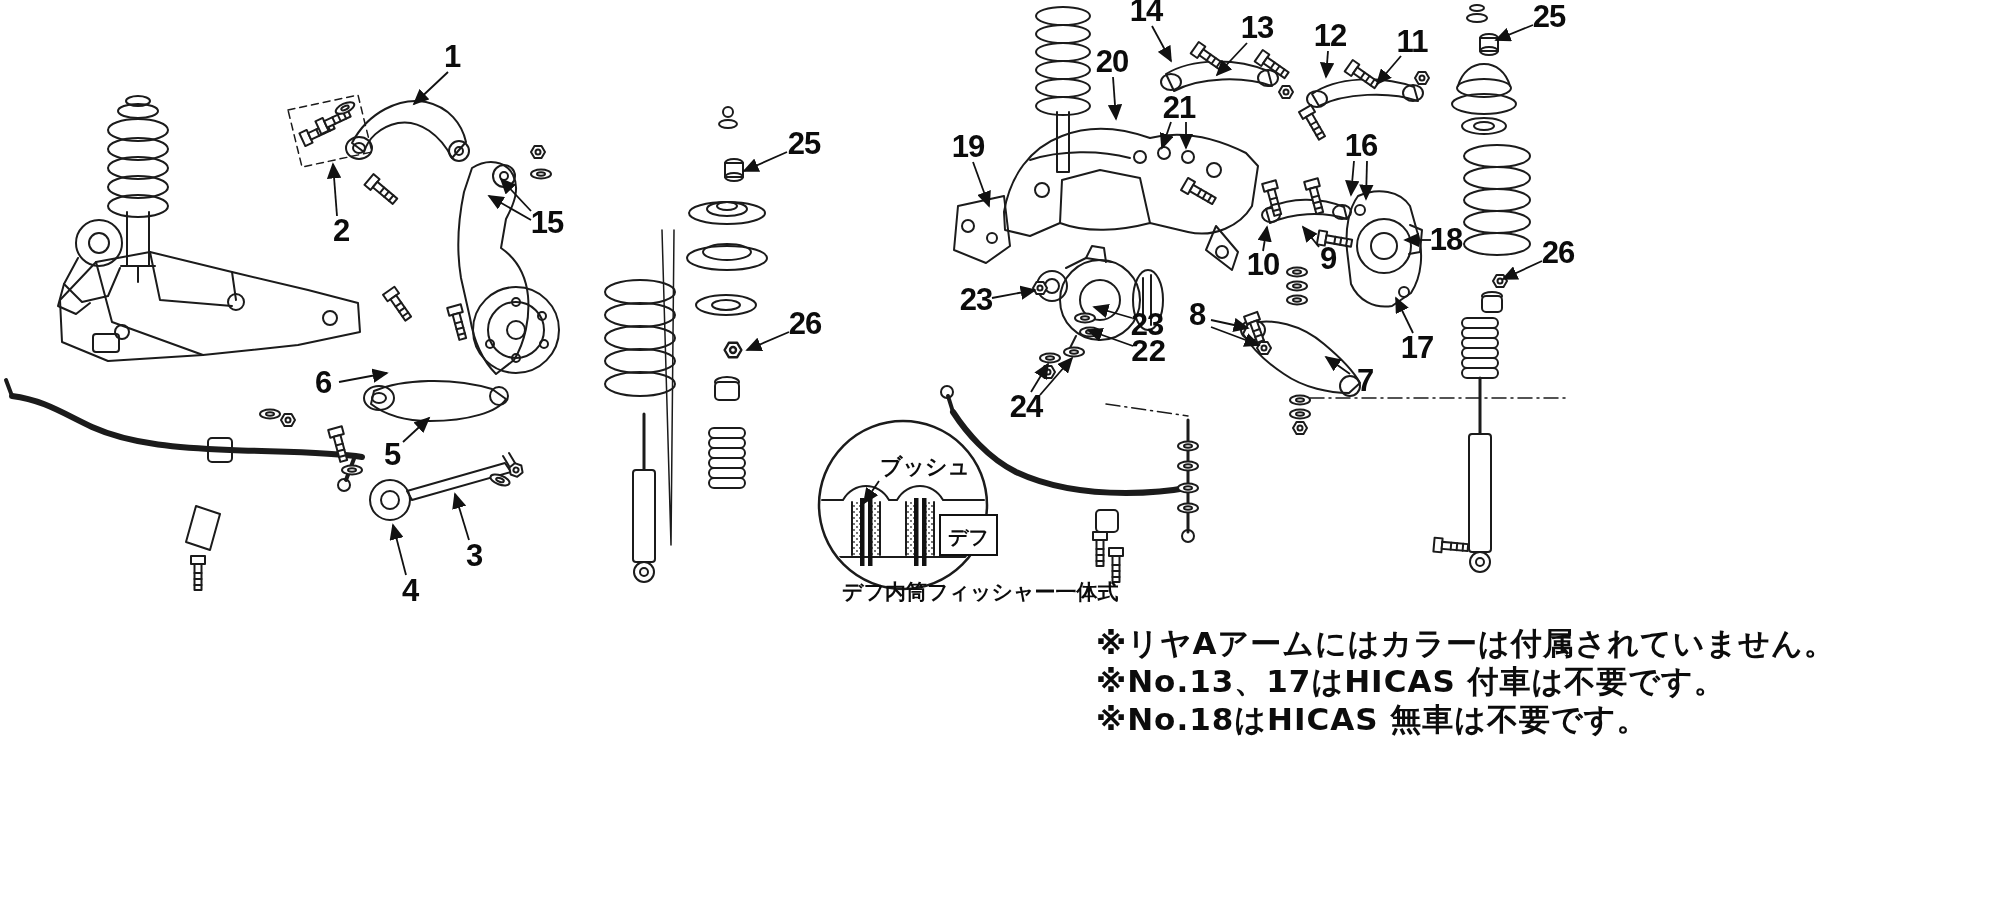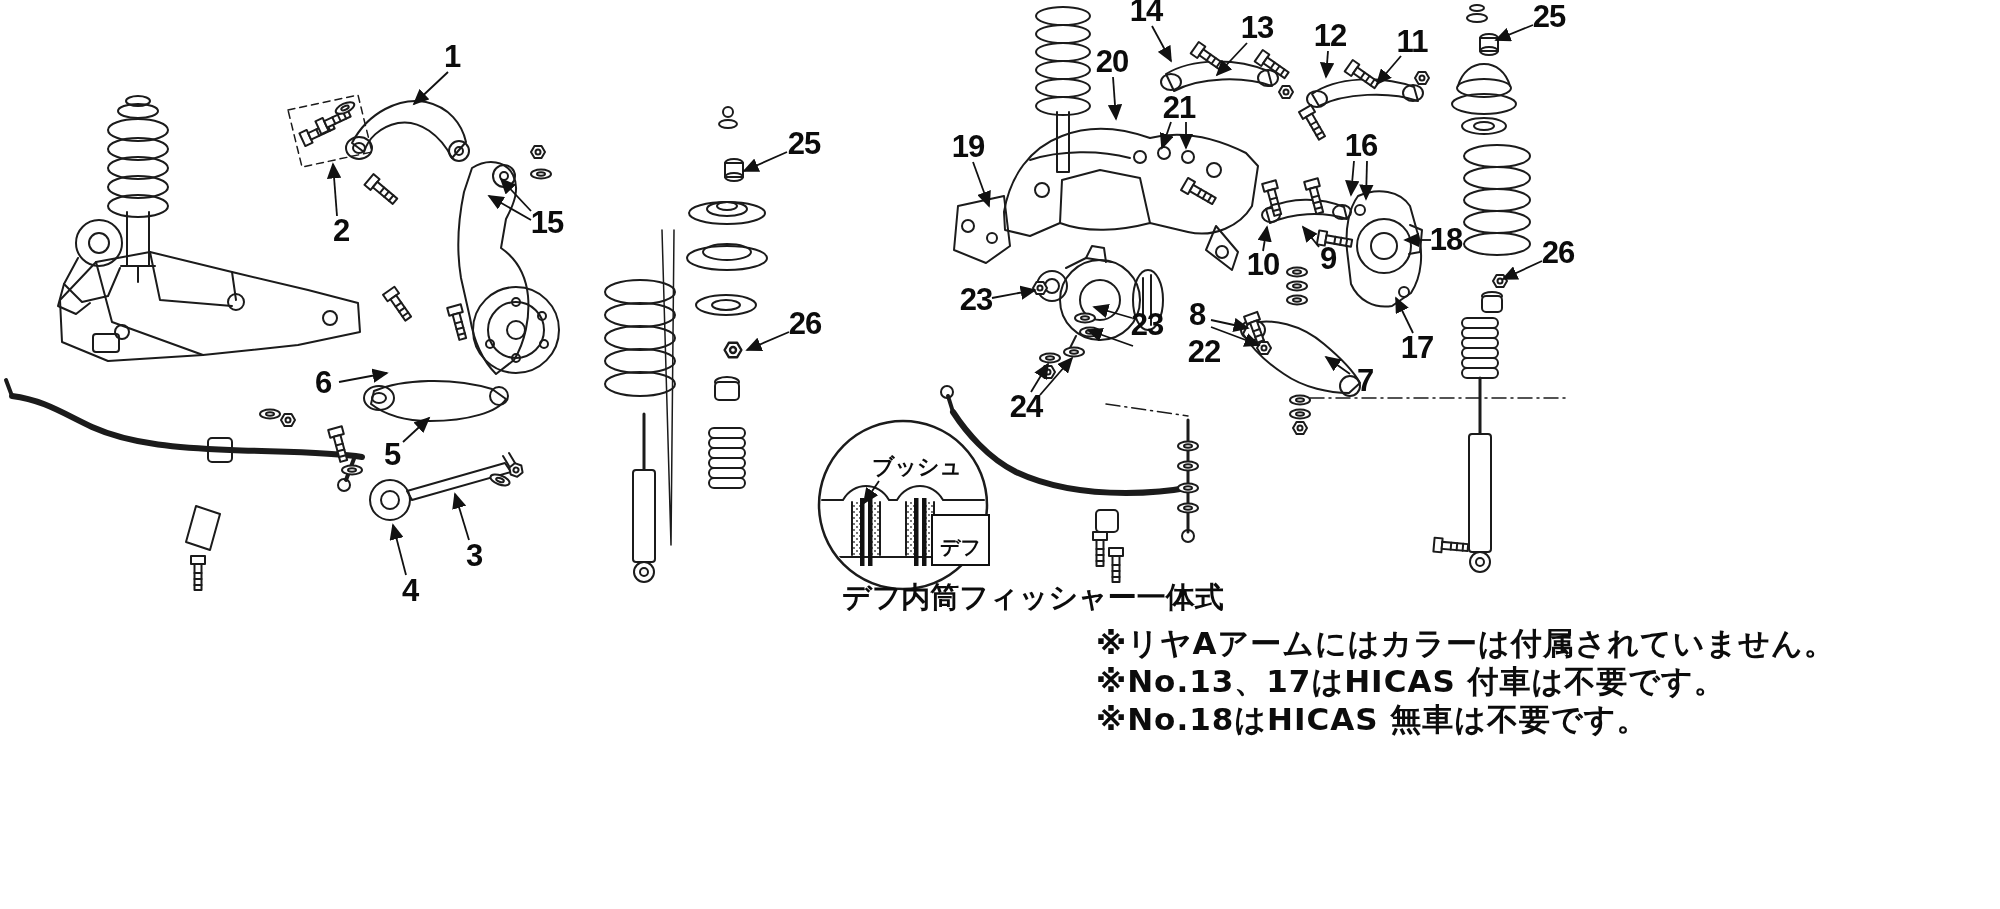--- a/index.html
+++ b/index.html
@@ -3,24 +3,24 @@
 <meta charset="utf-8">
 <style>
   html,body{margin:0;padding:0;background:#fff;}
   .stage{position:relative;width:2000px;height:909px;background:#fff;overflow:hidden;
          font-family:"Liberation Sans",sans-serif;color:#0c0c0c;}
   #art,#arrow-svg{position:absolute;left:0;top:0;}
   #arrow-svg line{stroke:#111;stroke-width:1.8;}
   #callout-layer{position:absolute;left:0;top:0;width:100%;height:100%;}
   .callout{position:absolute;transform:translate(-50%,-50%);
            font:700 31px "Liberation Sans",sans-serif;letter-spacing:-1px;}
-  .inset-label{position:absolute;font-weight:700;font-family:Liberation Serif, serif;}
+  .inset-label{position:absolute;font-weight:700;font-family:Liberation Serif, serif;margin-left:8px;}
   .bush-label{font-size:22px;}
-  .diff-label{font-size:20px;border:2px solid #111;background:#fff;padding:18px 7px 3px;}
-  .inset-caption{position:absolute;font-size:29px;font-weight:700;
+  .diff-label{font-size:20px;border:2px solid #111;background:#fff;padding:8px 7px 3px;}
+  .inset-caption{position:absolute;font-size:21px;font-weight:700;
                  font-family:"DejaVu Sans",sans-serif;white-space:nowrap;}
   .notes{position:absolute;left:1088px;top:624px;font-family:"DejaVu Sans",sans-serif;
          font-weight:700;font-size:31px;line-height:38px;letter-spacing:1px;white-space:nowrap;margin-left:8px;}
 </style>
 </head>
 <body>
 
 <div class="stage">
 
   <svg id="art" width="2000" height="909" viewBox="0 0 2000 909">
@@ -411,21 +411,21 @@
       <div class="callout" style="left: 1112px; top: 62px;">20</div>
       <div class="callout" style="left: 1179px; top: 108px;">21</div>
       <div class="callout" style="left: 968px; top: 147px;">19</div>
       <div class="callout" style="left: 1361px; top: 146px;">16</div>
       <div class="callout" style="left: 1446px; top: 240px;">18</div>
       <div class="callout" style="left: 1558px; top: 253px;">26</div>
       <div class="callout" style="left: 1263px; top: 265px;">10</div>
       <div class="callout" style="left: 1328px; top: 259px;">9</div>
       <div class="callout" style="left: 976px; top: 300px;">23</div>
       <div class="callout" style="left: 1147px; top: 325px;">23</div>
-      <div class="callout" style="left: 1204px; top: 352px;">22</div>
+      <div class="callout" style="left: 1148px; top: 352px; font-family: Liberation Mono, monospace;">22</div>
       <div class="callout" style="left: 1197px; top: 315px;">8</div>
       <div class="callout" style="left: 1026px; top: 407px;">24</div>
       <div class="callout" style="left: 1365px; top: 381px;">7</div>
       <div class="callout" style="left: 1417px; top: 348px;">17</div>
     </div>
 
   <div class="inset-label bush-label" style="left:872px;top:452px">ブッシュ</div>
   <div class="inset-label diff-label" style="left:931px;top:514px">デフ</div>
   <div class="inset-caption" style="left:842px;top:578px">デフ内筒フィッシャー一体式</div>
 

